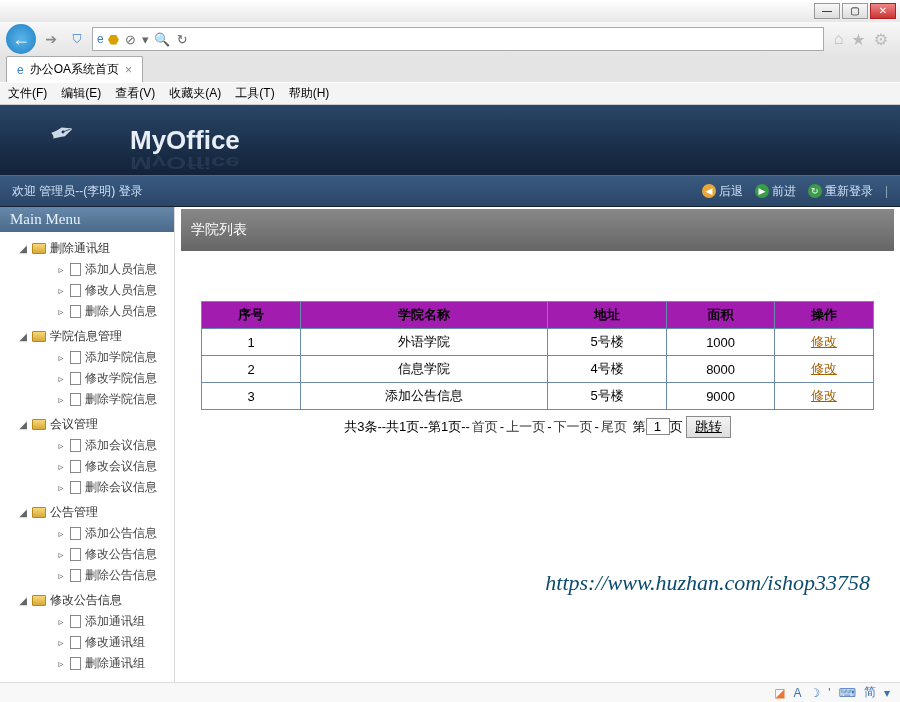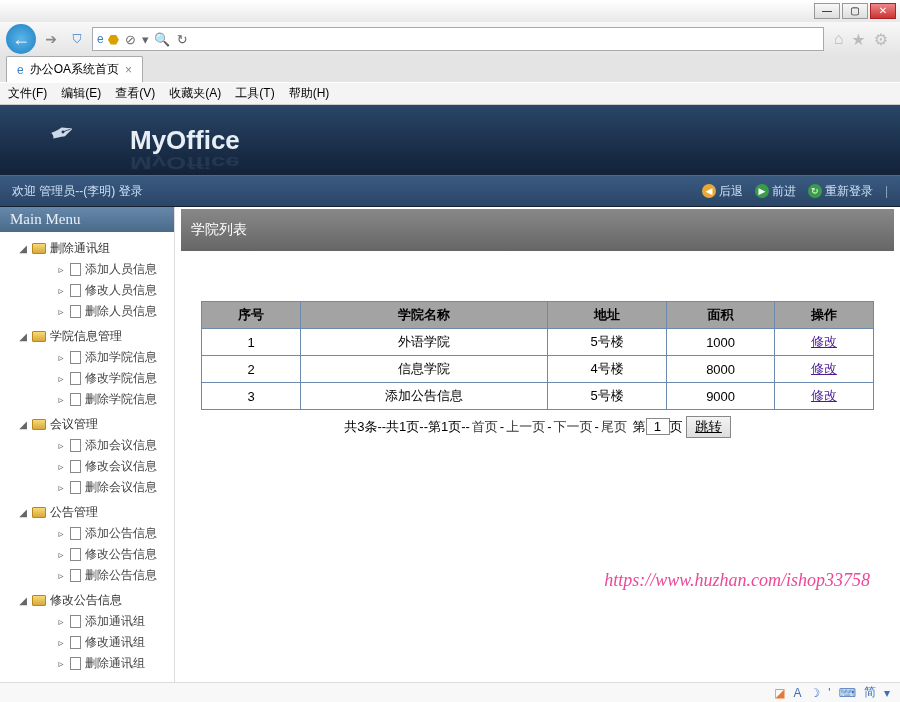--- a/index.html
+++ b/index.html
@@ -48,29 +48,29 @@
 .tree-group-label { display: flex; align-items: center; gap: 4px; cursor: pointer; padding: 2px 0; color: #333; }
 .tree-item { padding: 2px 0 2px 38px; display: flex; align-items: center; gap: 4px; color: #444; cursor: pointer; }
 .folder-icon { width: 14px; height: 11px; background: linear-gradient(#f8d878,#d8a838); border: 1px solid #b88818; border-radius: 1px; display: inline-block; }
 .file-icon { width: 11px; height: 13px; background: #fff; border: 1px solid #888; display: inline-block; position: relative; }
 .toggle { color: #666; font-size: 10px; width: 10px; display: inline-block; text-align: center; }
 
 .main { flex: 1; padding: 0 6px; }
 .main-title { background: linear-gradient(#888, #666); color: #fff; padding: 12px 10px; font-size: 14px; margin-top: 2px; }
 .table-wrap { padding: 50px 20px 10px; }
 table { width: 100%; border-collapse: collapse; }
-th { background: #a3a3a3; border: 1px solid #6a8ab0; padding: 4px; font-size: 13px; text-align: center; font-weight: bold; }
+th { background: #a21caf; border: 1px solid #6a8ab0; padding: 4px; font-size: 13px; text-align: center; font-weight: bold; }
 td { border: 1px solid #6a8ab0; padding: 4px; text-align: center; font-size: 13px; }
-td a { color: #4c1d95; text-decoration: underline; }
+td a { color: #a16207; text-decoration: underline; }
 .pager { text-align: center; padding: 6px; font-size: 13px; }
 .pager a { color: #333; text-decoration: none; margin: 0 2px; }
 .pager input[type=text] { width: 24px; border: 1px solid #888; text-align: center; }
 .pager button { padding: 1px 8px; border: 1px solid #888; background: linear-gradient(#f4f4f4,#ddd); cursor: pointer; text-decoration: underline; }
 
-.watermark { position: absolute; right: 30px; top: 570px; font-size: 18px; color: #ec4899; font-style: italic; font-family: Georgia, serif; pointer-events: none; }
+.watermark { position: absolute; right: 30px; top: 570px; font-size: 22px; color: #0c4a6e; font-style: italic; font-family: Georgia, serif; pointer-events: none; }
 
 .statusbar { position: fixed; bottom: 0; right: 0; height: 20px; display: flex; align-items: center; gap: 8px; padding: 0 10px; color: #3a70b8; font-size: 12px; background: #f8f8f8; border-top: 1px solid #ddd; width: 100%; justify-content: flex-end; }
 </style>
 </head>
 <body>
 
 <div class="browser-chrome">
   <div class="titlebar">
     <div class="win-btn">—</div>
     <div class="win-btn">▢</div>

